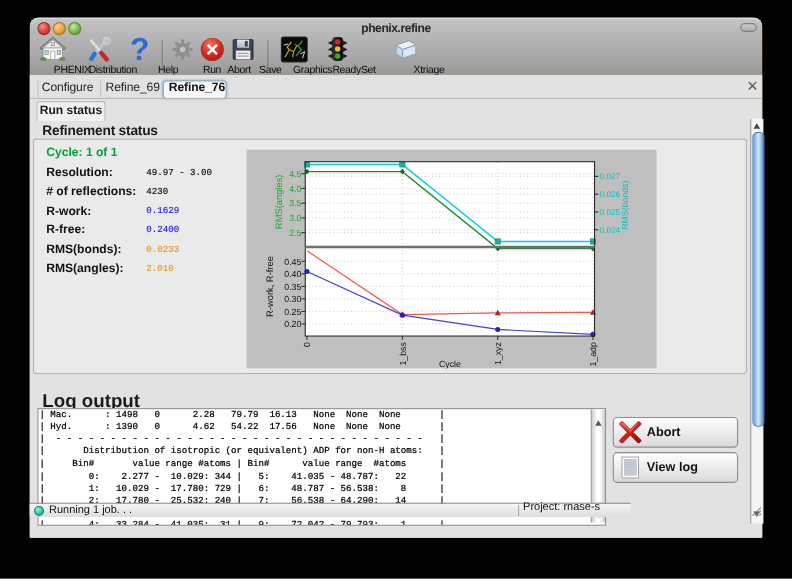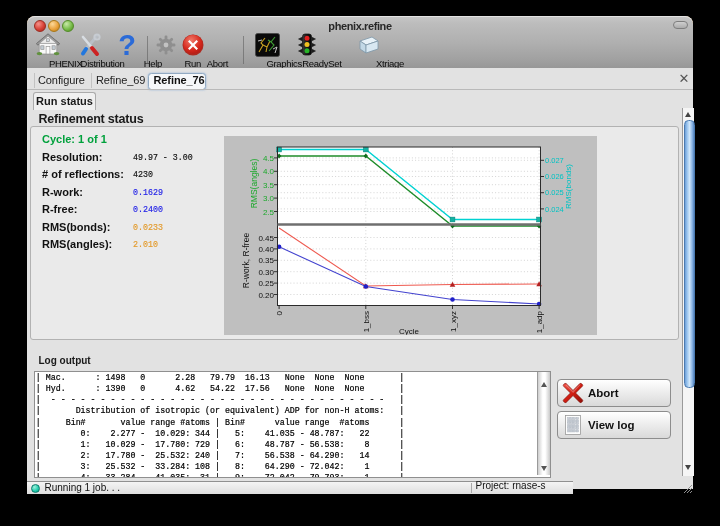--- a/index.html
+++ b/index.html
@@ -31,41 +31,41 @@
       line-height:22px;text-align:center;}
   #runstatustab{position:absolute;left:6px;top:24px;width:61px;height:17px;background:#f0f0f0;
       border:1px solid #ababab;border-bottom:none;border-radius:3px 3px 0 0;
       font-size:11px;font-weight:bold;color:#1a1a1a;text-align:center;line-height:17px;}
   #rheading{position:absolute;left:11.5px;top:43.5px;font-size:12.5px;font-weight:bold;color:#1a1a1a;letter-spacing:-0.2px;}
   #rpanel{position:absolute;left:3px;top:58px;width:647px;height:212px;background:#eaeaea;
       border:1px solid #b2b2b2;border-radius:3px;}
   .statlbl{position:absolute;left:11px;font-size:11px;font-weight:bold;color:#111;white-space:pre;}
   .statval{position:absolute;left:102px;font-size:8.3px;font-family:"Liberation Mono",monospace;white-space:pre;line-height:13px;-webkit-text-stroke:0.15px currentColor;}
   #chart{position:absolute;left:192.5px;top:8.5px;}
-  #logheading{position:absolute;left:11.5px;top:287px;font-size:10px;font-weight:bold;color:#1a1a1a;}
+  #logheading{position:absolute;left:11.5px;top:287px;font-size:17px;font-weight:bold;color:#1a1a1a;}
   #logbox{position:absolute;left:7px;top:302.5px;width:515px;height:105px;background:#fff;
       border:1px solid #8f8f8f;overflow:hidden;}
   #logtext{position:absolute;left:0.8px;top:0.4px;font-family:"Liberation Mono",monospace;
       font-size:8.3px;line-height:11.15px;color:#000;white-space:pre;-webkit-text-stroke:0.2px #000;}
   #logsb{position:absolute;right:0;top:0;width:12px;height:103px;background:linear-gradient(90deg,#cdcdcd,#ffffff 40%,#ffffff 60%,#c9c9c9);
       border-left:1px solid #9a9a9a;}
   .sbarrow{position:absolute;width:0;height:0;left:3px;}
   .btn{position:absolute;left:530px;width:112px;height:26px;border:1px solid #8d8d8d;border-radius:4px;
       background:linear-gradient(180deg,#ffffff,#ececec 50%,#d9d9d9);}
   .btnsg .btxt{letter-spacing:-0.35px !important;}
   .btn .btxt{position:absolute;left:30px;top:0;height:26px;line-height:26px;font-size:11.5px;font-weight:bold;color:#111;white-space:nowrap;}
   .btn svg{position:absolute;left:4px;top:2px;}
   
   #rsb{position:absolute;left:654.5px;top:40px;width:11.5px;height:368px;background:#f5f5f5;
       border-left:1px solid #9a9a9a;}
   #rsbthumb{position:absolute;left:1.5px;top:12px;width:9px;height:266px;border-radius:4.5px;
       background:linear-gradient(90deg,#6d9fd8 0%,#9ec7ef 25%,#cfe6fa 50%,#8ab4e4 80%,#5585c0 100%);
       border:0.5px solid #4a7ab0;}
   
-  #statusbar{position:absolute;left:0;top:413px;width:530px;height:12px;
+  #statusbar{position:absolute;left:0;top:389px;width:530px;height:12px;
       background:linear-gradient(180deg,#f4f4f4,#dedede);border-top:1px solid #909090;
       font-size:10px;color:#111;padding-left:16px;}
 </style>
 </head>
 <body>
 <div id="win">
   <div id="titlebar">
     <div class="light" style="left:6.5px;background:radial-gradient(circle at 35% 30%,#f59189,#d84237 55%,#a02419);border:0.5px solid #9a2a20;"></div>
     <div class="light" style="left:20.5px;background:radial-gradient(circle at 35% 30%,#fbd89a,#eaa33e 55%,#b27413);border:0.5px solid #a87818;"></div>
     <div class="light" style="left:34.5px;background:radial-gradient(circle at 35% 30%,#c8e8a8,#78bd4a 55%,#4c861c);border:0.5px solid #538c28;"></div>
@@ -130,20 +130,37 @@
         <path d="M7 8.5 L8.5 7 L12 10.5 L15.5 7 L17 8.5 L13.5 12 L17 15.5 L15.5 17 L12 13.5 L8.5 17 L7 15.5 L10.5 12 Z" fill="#fff"></path>
         <defs>
             <radialGradient id="abgrad" cx="0.4" cy="0.3" r="0.9">
           <stop offset="0" stop-color="#f07a6a"></stop>
               <stop offset="0.55" stop-color="#d6281c"></stop>
               <stop offset="1" stop-color="#9c1410"></stop>
         </radialGradient>
           </defs>
       </svg>
       <div class="lbl">Abort</div>
+    </div>
+    <div class="tbitem" style="left:159px;width:70px;">
+      <svg width="24" height="24" viewBox="0 0 24 24">
+        <path d="M3 4 Q3 3 4 3 L20 3 Q21 3 21 4 L21 20 Q21 21 20 21 L4 21 Q3 21 3 20 Z" fill="#3c4654" stroke="#222" stroke-width="0.8"></path>
+        <rect x="6.5" y="3" width="11" height="7.5" fill="url(#flopg)"></rect>
+        <rect x="13.6" y="4.2" width="2.6" height="5" fill="#39414d"></rect>
+        <rect x="5.5" y="13" width="13" height="8" fill="#f2f2f2" stroke="#888" stroke-width="0.5"></rect>
+        <line x1="7" y1="15.5" x2="17" y2="15.5" stroke="#9aa2ac" stroke-width="1"></line>
+        <line x1="7" y1="18" x2="17" y2="18" stroke="#9aa2ac" stroke-width="1"></line>
+        <defs>
+            <linearGradient id="flopg" x1="0" y1="0" x2="0" y2="1">
+          <stop offset="0" stop-color="#e8ebee"></stop>
+              <stop offset="1" stop-color="#aab2bc"></stop>
+        </linearGradient>
+          </defs>
+      </svg>
+      <div class="lbl">Save</div>
     </div>
     <div class="tbitem" style="left:205px;width:70px;">
       <svg width="25" height="24" viewBox="0 0 25 24">
         <rect x="0.5" y="0.5" width="24" height="23" rx="2" fill="#0a0a0a" stroke="#444" stroke-width="0.8"></rect>
         <path d="M4 19 L8 12 L6 10 L10 5 M8 12 L12 14 L15 8 M12 14 L11 19" stroke="#c8a021" stroke-width="1.1" fill="none"></path>
         <path d="M20 4 L16 9 L19 12 L14 18 M16 9 L13 7" stroke="#3f9c35" stroke-width="1.1" fill="none"></path>
         <path d="M3 8 L7 7 M18 16 L22 14 L20 20" stroke="#d8d8d8" stroke-width="0.9" fill="none"></path>
       </svg>
       <div class="lbl">Graphics</div>
     </div>

